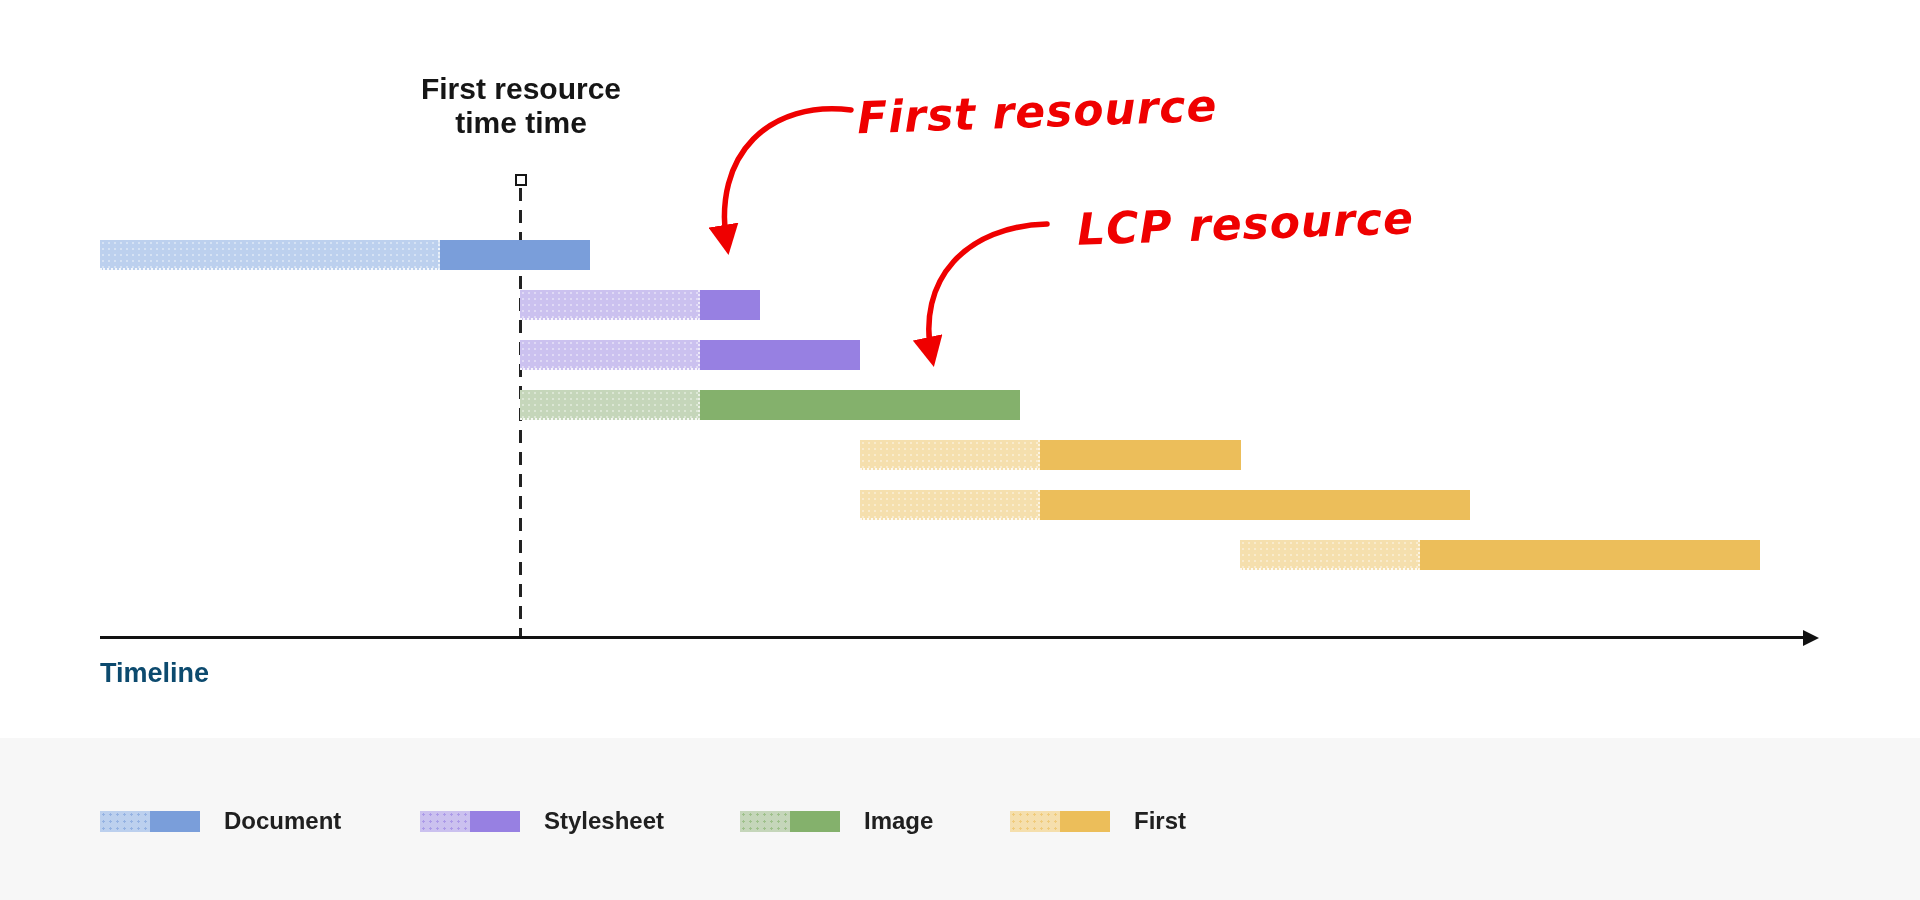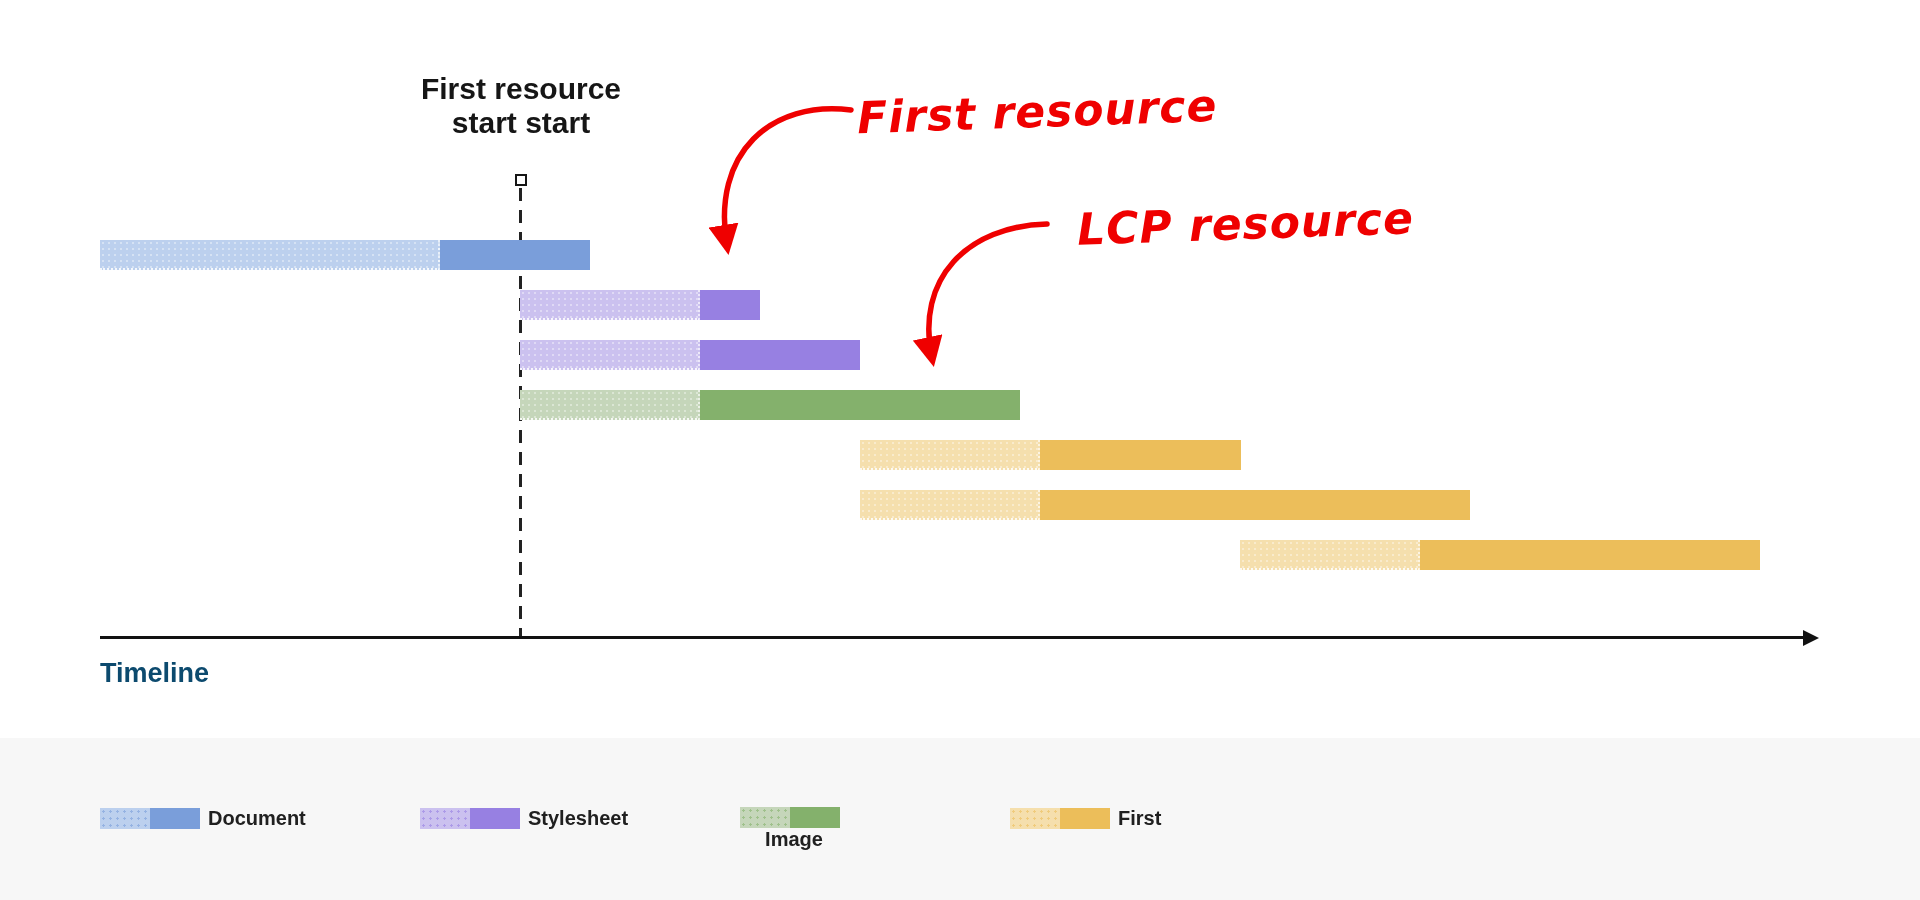--- a/index.html
+++ b/index.html
@@ -46,34 +46,34 @@
     border-left:16px solid #111;border-top:8px solid transparent;border-bottom:8px solid transparent;
   }
   .timeline-label{
     position:absolute;left:100px;top:658px;font-size:27px;font-weight:bold;color:#0c4a6e;
   }
   
   .legend-strip{position:absolute;left:0;top:738px;width:1920px;height:162px;background:#f7f7f7;}
   .legend-item{position:absolute;top:69px;display:flex;align-items:center;}
   .legend-item.i0{left:100px;}
   .legend-item.i1{left:420px;justify-content:flex-end;}
-  .legend-item.i2{left:740px;flex-direction:column;}
+  .legend-item.i2{left:740px;}
   .legend-item.i3{left:1010px;}
   .legend-swatch{display:flex;width:100px;height:21px;}
   .legend-swatch .half{width:50px;height:100%;}
-  .legend-label{margin-left:8px;font-size:20px;font-weight:bold;color:#202020;}
+  .legend-label{margin-left:24px;font-size:24px;font-weight:bold;color:#202020;}
 </style>
 </head>
 <body>
 
 <div class="stage">
 
   <div class="marker-label">
     <div>First resource</div>
-    <div>start start</div>
+    <div>time time</div>
   </div>
   <div class="marker-pin"></div>
   <div class="marker-dash"></div>
 
   <div id="bars">
       <div class="bar" style="left: 100px; top: 240px; width: 490px; height: 30px;">
         <div class="seg light" style="width: 340px; background-color: rgb(188, 208, 238);"></div>
         <div class="seg dark" style="width: 150px; background-color: rgb(122, 158, 218);"></div>
       </div>
       <div class="bar" style="left: 520px; top: 290px; width: 240px; height: 30px;">

